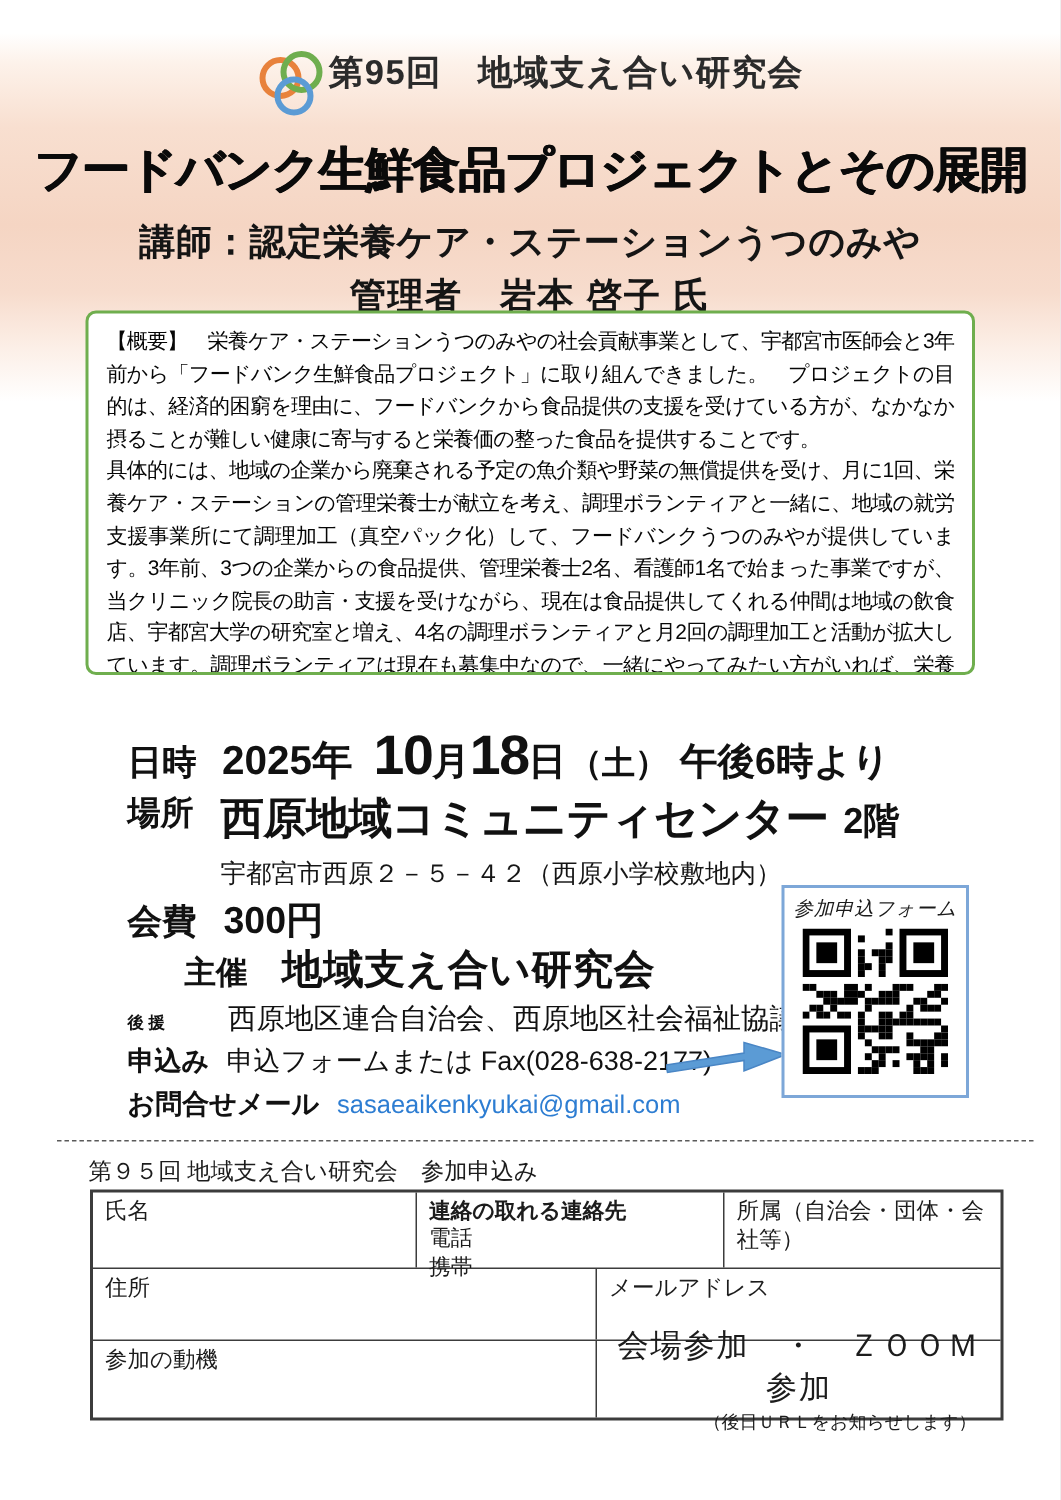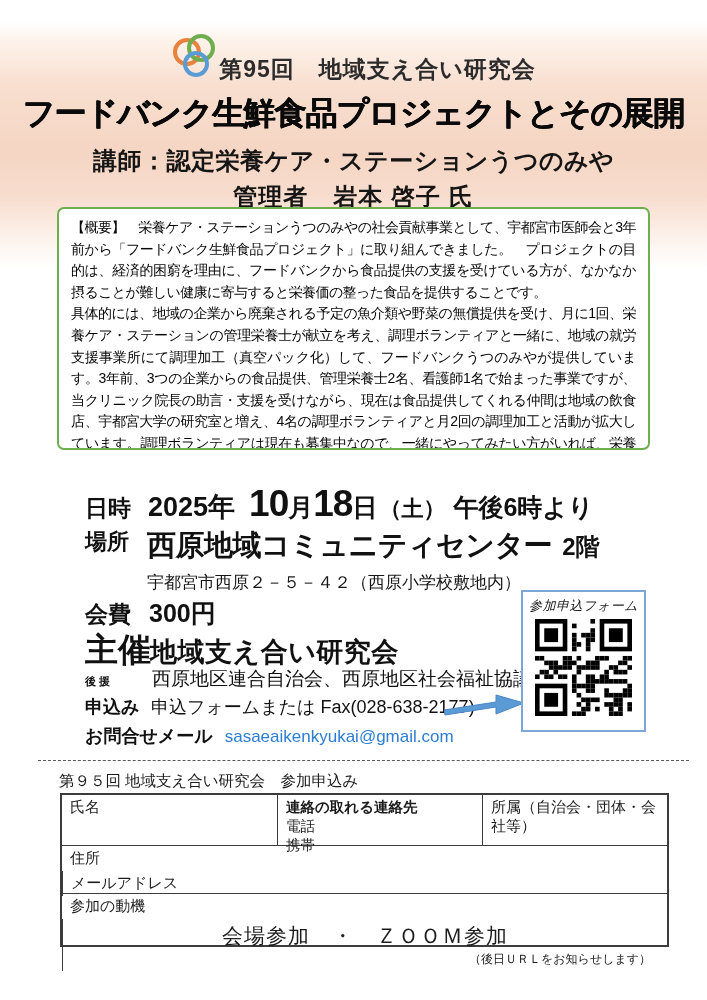--- a/index.html
+++ b/index.html
@@ -4,21 +4,21 @@
 <style>
   html,body{margin:0;padding:0;background:#e8e8e8;}
   .page{
     position:relative;width:707px;height:1000px;margin:0 auto;overflow:hidden;
     font-family:"Liberation Sans","DejaVu Sans",sans-serif;color:#111;
     background:linear-gradient(180deg,
       #ffffff 0px,#ffffff 22px,#fdf2ea 42px,#f8dfd0 85px,
       #f5d5c3 150px,#f7dccd 195px,#fcefe7 232px,#ffffff 268px,#ffffff 1000px);
   }
   
-  .header-row{position:absolute;top:33px;left:0;width:100%;display:flex;justify-content:center;align-items:flex-end;}
+  .header-row{position:absolute;top:33px;left:0;width:100%;display:flex;justify-content:center;align-items:flex-start;}
   .series-title{font-size:23px;font-weight:600;color:#2b2b2b;letter-spacing:1px;}
   
   .main-title{position:absolute;top:92px;left:0;width:100%;text-align:center;
     font-size:32px;font-weight:900;letter-spacing:-1px;color:#0a0a0a;
     text-shadow:0.6px 0 0 #0a0a0a,-0.3px 0 0 #0a0a0a;}
   .lecturer{position:absolute;top:145px;left:0;width:100%;text-align:center;font-weight:800;color:#151515;}
   .lecturer .l1{font-size:24px;letter-spacing:0.5px;}
   .lecturer .l2{font-size:24px;margin-top:4px;letter-spacing:1px;}
   
   .summary-box{position:absolute;left:57px;top:207px;width:593px;height:243px;box-sizing:border-box;
@@ -37,21 +37,21 @@
   .date-time{font-size:25px;font-weight:800;}
   .row-place{top:526px;}
   .row-place .dlabel{font-size:22px;width:46px;margin-right:16px;vertical-align:6px;}
   .place-name{font-size:29px;font-weight:900;letter-spacing:-0.5px;}
   .place-floor{font-size:24px;font-weight:900;margin-left:10px;}
   .row-address{top:571px;left:147px;font-size:17px;color:#151515;}
   .row-fee{top:597px;}
   .row-fee .dlabel{font-size:23px;width:46px;margin-right:18px;}
   .fee-value{font-size:25px;font-weight:800;}
   .row-org{top:628px;}
-  .row-org .dlabel{font-size:33px;width:52px;margin-right:13px;}
+  .row-org .dlabel{font-size:21px;width:52px;margin-right:13px;margin-left:38px;}
   .org-value{font-size:27px;font-weight:900;letter-spacing:0.5px;}
   .row-support{top:666px;}
   .row-support .dlabel{font-size:11px;width:52px;margin-right:15px;}
   .support-value{font-size:19px;font-weight:500;}
   .row-apply{top:695px;}
   .row-apply .dlabel{font-size:18px;width:56px;margin-right:10px;}
   .apply-value{font-size:18px;font-weight:500;}
   .row-contact{top:724px;font-size:18px;font-weight:600;}
   .contact-email{font-size:17px;font-weight:400;color:#2d7dd2;margin-left:12px;text-decoration:none;}
   
@@ -59,21 +59,21 @@
     background:#fff;border:2px solid #7da7d8;text-align:center;}
   .qr-label{margin-top:5px;font-size:13px;letter-spacing:0.5px;color:#1a1a1a;font-family:"Liberation Serif","DejaVu Serif",serif;font-style:italic;}
   .qr-code{margin-top:4px;}
   .arrow-svg{position:absolute;left:444px;top:687px;}
   
   .dashed-line{position:absolute;top:760px;left:38px;width:651px;border-top:1.5px dashed #5a5a5a;height:0;}
   .form-title{position:absolute;top:771px;left:59px;font-family:"Liberation Serif","DejaVu Serif",serif;font-size:15.5px;color:#1c1c1c;}
   .form-table{position:absolute;top:793px;left:60px;width:609px;box-sizing:border-box;
     border:2px solid #3c3c3c;background:#fff;font-family:"Liberation Serif","DejaVu Serif",serif;font-size:15px;color:#1c1c1c;}
   .frow{display:flex;box-sizing:border-box;}
-  .frow + .frow{border-top:1.5px solid #3c3c3c;flex-direction:column;}
+  .frow + .frow{border-top:1.5px solid #3c3c3c;}
   .fcell{box-sizing:border-box;padding:3px 8px;}
   .fcell + .fcell{border-left:1.5px solid #3c3c3c;}
   .r1{height:50px;} .r2{height:48px;} .r3{height:52px;}
   .c-name{width:215px;} .c-contact{width:205px;} .c-aff{flex:1;}
   .c-addr{width:335px;} .c-mail{flex:1;}
   .c-motive{width:335px;} .c-attend{flex:1;display:flex;flex-direction:column;justify-content:center;}
   .contact-head{font-family:"Liberation Sans","DejaVu Sans",sans-serif;font-weight:700;font-size:14.5px;}
   .contact-sub{font-family:"Liberation Sans","DejaVu Sans",sans-serif;font-size:14.5px;line-height:1.3;}
   .attend-main{text-align:center;font-size:21px;letter-spacing:1px;}
   .attend-note{text-align:right;font-size:12px;padding-right:8px;margin-top:1px;}

